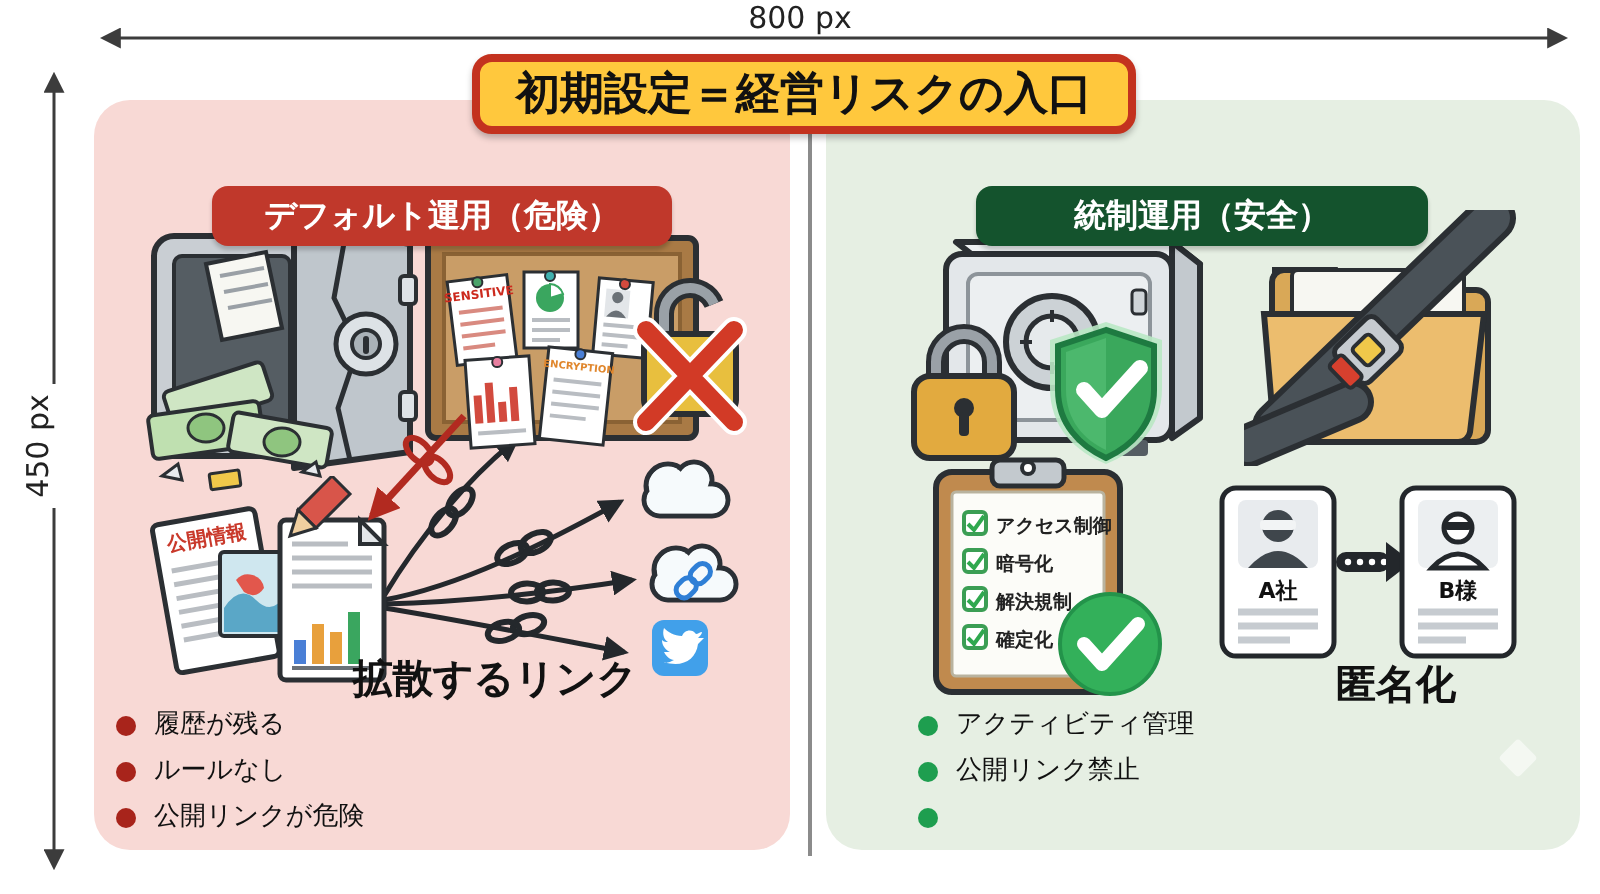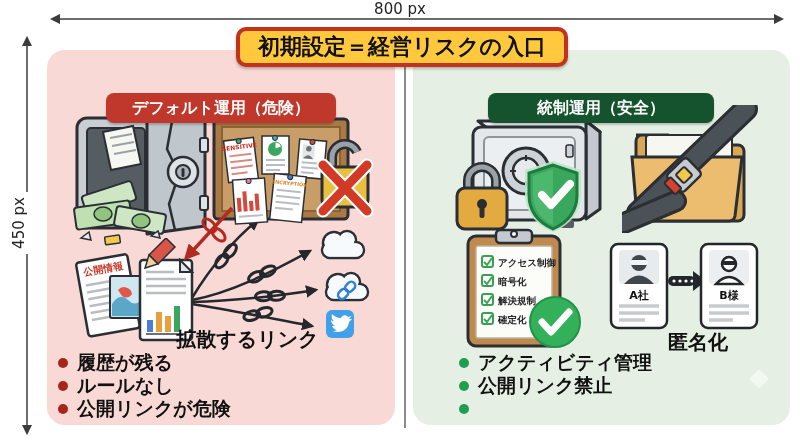--- a/index.html
+++ b/index.html
@@ -22,21 +22,21 @@
   .pill{position:absolute;top:77px;height:30px;border-radius:8px;display:flex;align-items:center;
     justify-content:center;color:#fff;font-size:16px;font-weight:bold;white-space:nowrap;
     box-shadow:0 2px 2px rgba(0,0,0,.2);margin-top:16px;}
   .pill-left{left:106px;width:230px;background:#c0382b;}
   .pill-right{left:488px;width:226px;background:#14532d;}
   
   .caption{position:absolute;font-weight:bold;color:#111;text-align:center;white-space:nowrap;}
   .caption-left{left:150px;top:326px;width:195px;font-size:20px;}
   .caption-right{left:628px;top:329px;width:100px;font-size:20px;text-align:right;}
   
-  .bullets{position:absolute;list-style:none;margin:0;padding:0;font-size:19px;font-weight:bold;}
+  .bullets{position:absolute;list-style:none;margin:0;padding:0;font-size:13px;font-weight:normal;}
   .bullets-left{left:58px;top:351px;}
   .bullets-right{left:459px;top:351px;}
   .bullets li{display:flex;align-items:flex-start;line-height:23px;}
   .dot{width:10px;height:10px;border-radius:50%;margin:7px 9px 0 0;flex:none;}
   .dot-red{background:#a8241b;}
   .dot-green{background:#1e9e4f;}
   svg text{font-family:"DejaVu Sans",sans-serif;}
   .sparkle{position:absolute;left:752px;top:372px;width:14px;height:14px;background:#fff;opacity:.55;
     transform:rotate(45deg);border-radius:2px;}
 </style>

